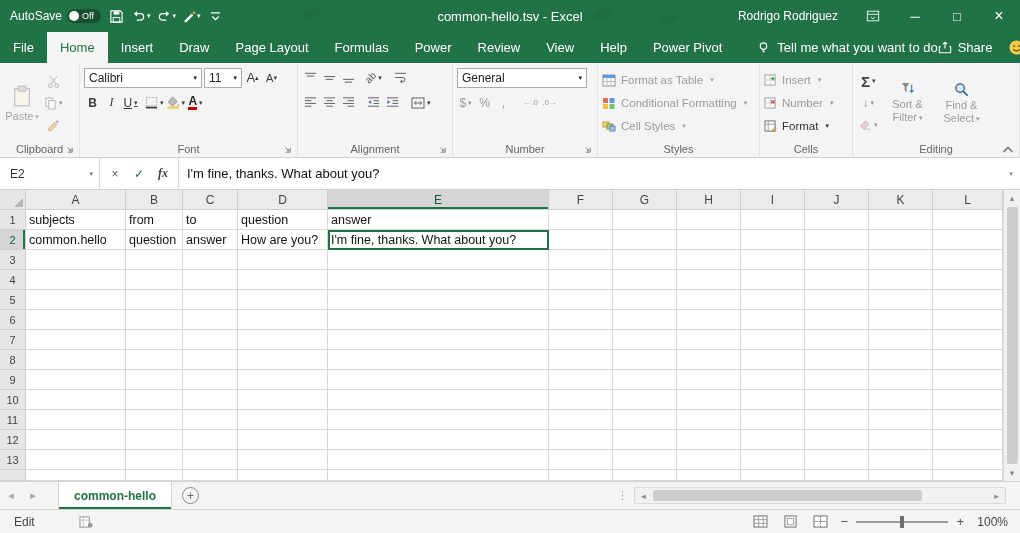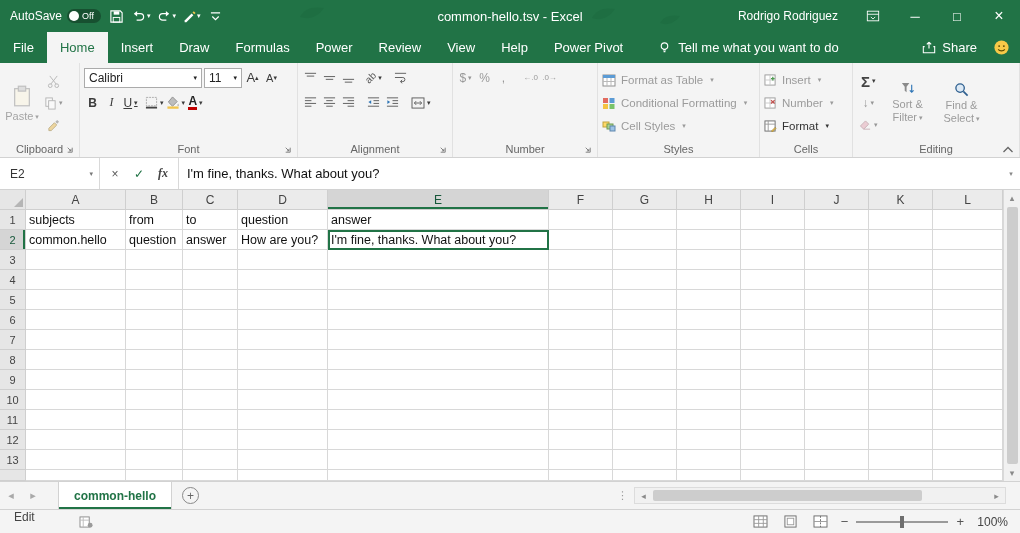--- a/index.html
+++ b/index.html
@@ -90,21 +90,21 @@
   .stnav { width:22px; height:100%; display:flex; align-items:center; justify-content:center; color:#a9a9a9; font-size:11px; }
   .stab { height:100%; background:#fff; border-left:1px solid #d2d2d2; border-right:1px solid #d2d2d2; display:flex; align-items:center; padding:0 15px; color:#217346; font-weight:bold; font-size:12px; box-shadow:inset 0 -2px 0 #217346; margin-left:14px; }
   .addsheet { width:17px; height:17px; border:1px solid #8a8a8a; border-radius:50%; display:flex; align-items:center; justify-content:center; color:#666; font-size:12px; margin-left:10px; line-height:1; }
   .splitdots { margin-left:auto; color:#9a9a9a; font-size:11px; padding:0 6px; }
   .hscroll { width:372px; height:17px; background:#f1f1f1; border:1px solid #dcdcdc; display:flex; align-items:center; margin-right:14px; }
   .harrow { width:17px; height:100%; display:flex; align-items:center; justify-content:center; color:#8a8a8a; font-size:9px; }
   .htrack { flex:1; height:100%; position:relative; }
   .hthumb { position:absolute; left:1px; top:2px; bottom:2px; width:80%; background:#cdcdcd; border-radius:2px; }
 
   
-  .statusbar { height:24px; flex:0 0 24px; background:#f4f4f4; border-top:1px solid #d2d2d2; display:flex; font-size:12px; color:#444;gap:28px; }
+  .statusbar { height:24px; flex:0 0 24px; background:#f4f4f4; border-top:1px solid #d2d2d2; display:flex; align-items:center; font-size:12px; color:#444;gap:28px; }
   .sb-mode { padding-left:14px; }
   .sb-macro { margin-left:16px; display:flex; align-items:center; }
   .sb-right { margin-left:auto; display:flex; align-items:center; gap:10px; padding-right:12px; }
   .viewbtn { width:20px; height:18px; display:flex; align-items:center; justify-content:center; }
   .zoomctl { display:flex; align-items:center; gap:8px; }
   .ztrack { width:92px; height:2px; background:#9a9a9a; position:relative; }
   .ztick { position:absolute; left:50%; top:-3px; width:1px; height:8px; background:#9a9a9a; }
   .zthumb { position:absolute; left:50%; top:-5px; width:4px; height:12px; background:#6e6e6e; transform:translateX(-50%); }
   .zlbl { width:36px; text-align:right; }
   .zbtn { font-size:13px; color:#555; }
@@ -176,20 +176,21 @@
       <div class="winbtn">□</div>
       <div class="winbtn" style="font-size:16px">×</div>
     </div>
   </div>
 
   <div class="tabrow">
     <div class="tab">File</div>
     <div class="tab active">Home</div>
     <div class="tab">Insert</div>
     <div class="tab">Draw</div>
+    <div class="tab">Page Layout</div>
     <div class="tab">Formulas</div>
     <div class="tab">Power</div>
     <div class="tab">Review</div>
     <div class="tab">View</div>
     <div class="tab">Help</div>
     <div class="tab">Power Pivot</div>
     <div class="tellme">
       <svg width="13" height="13" viewBox="0 0 14 14">
           <circle cx="7" cy="5.5" r="3.5" fill="none" stroke="#fff" stroke-width="1.2"></circle>
           <path d="M5.5 9.5 h3 M6 11.5 h2" stroke="#fff" stroke-width="1.2"></path>
@@ -371,20 +372,26 @@
       <div class="rfoot">
         <span>Alignment</span>
         <svg class="launch" width="9" height="9" viewBox="0 0 10 10">
             <path d="M8 3 v5 H3 M3 3 l3.5 3.5 M6.5 4.5 v2 h-2" fill="none" stroke="#777"></path>
           </svg>
       </div>
     </div>
 
     <div class="rgroup" style="width:145px">
       <div class="rbody col">
+        <div class="rrow">
+          <div class="combo" style="width:130px">
+            <span>General</span>
+              <span class="dar"></span>
+          </div>
+        </div>
         <div class="rrow">
           <div class="rbtn dis dar">$</div>
           <div class="rbtn dis">%</div>
           <div class="rbtn dis">,</div>
           <div class="rbtn dis decbtn" style="margin-left:8px">←.0</div>
           <div class="rbtn dis decbtn">.0→</div>
         </div>
       </div>
       <div class="rfoot">
         <span>Number</span>

